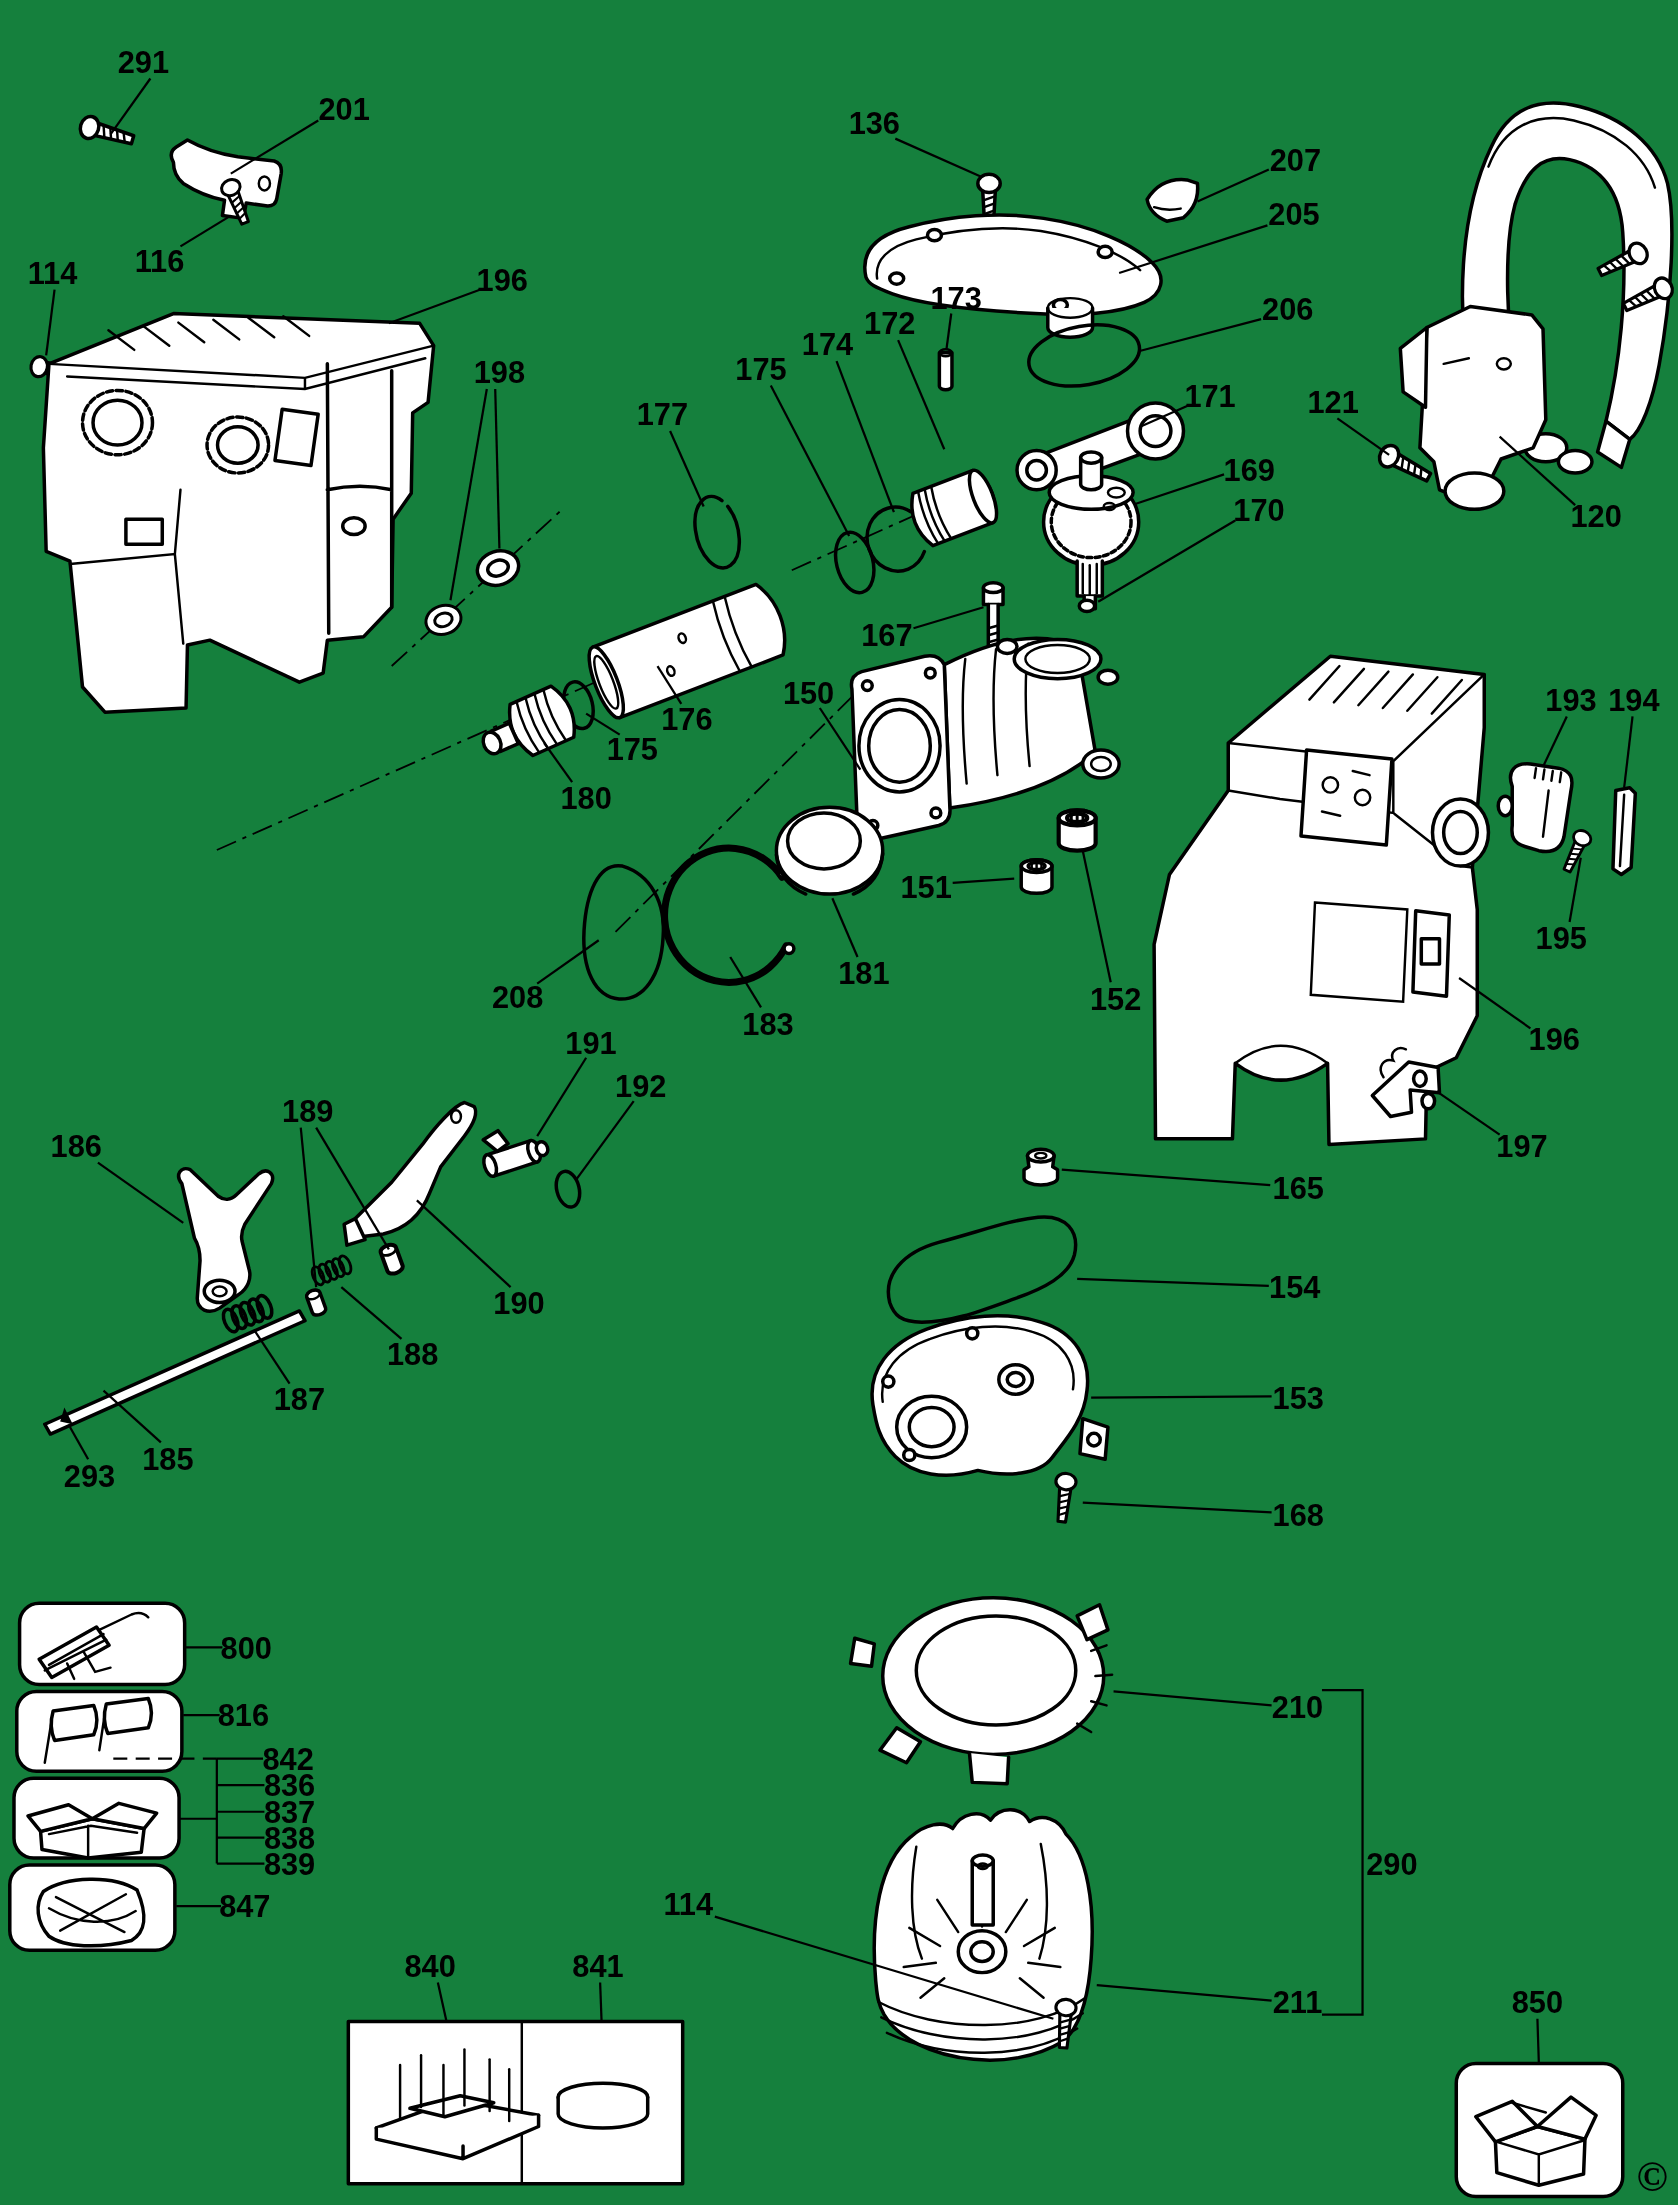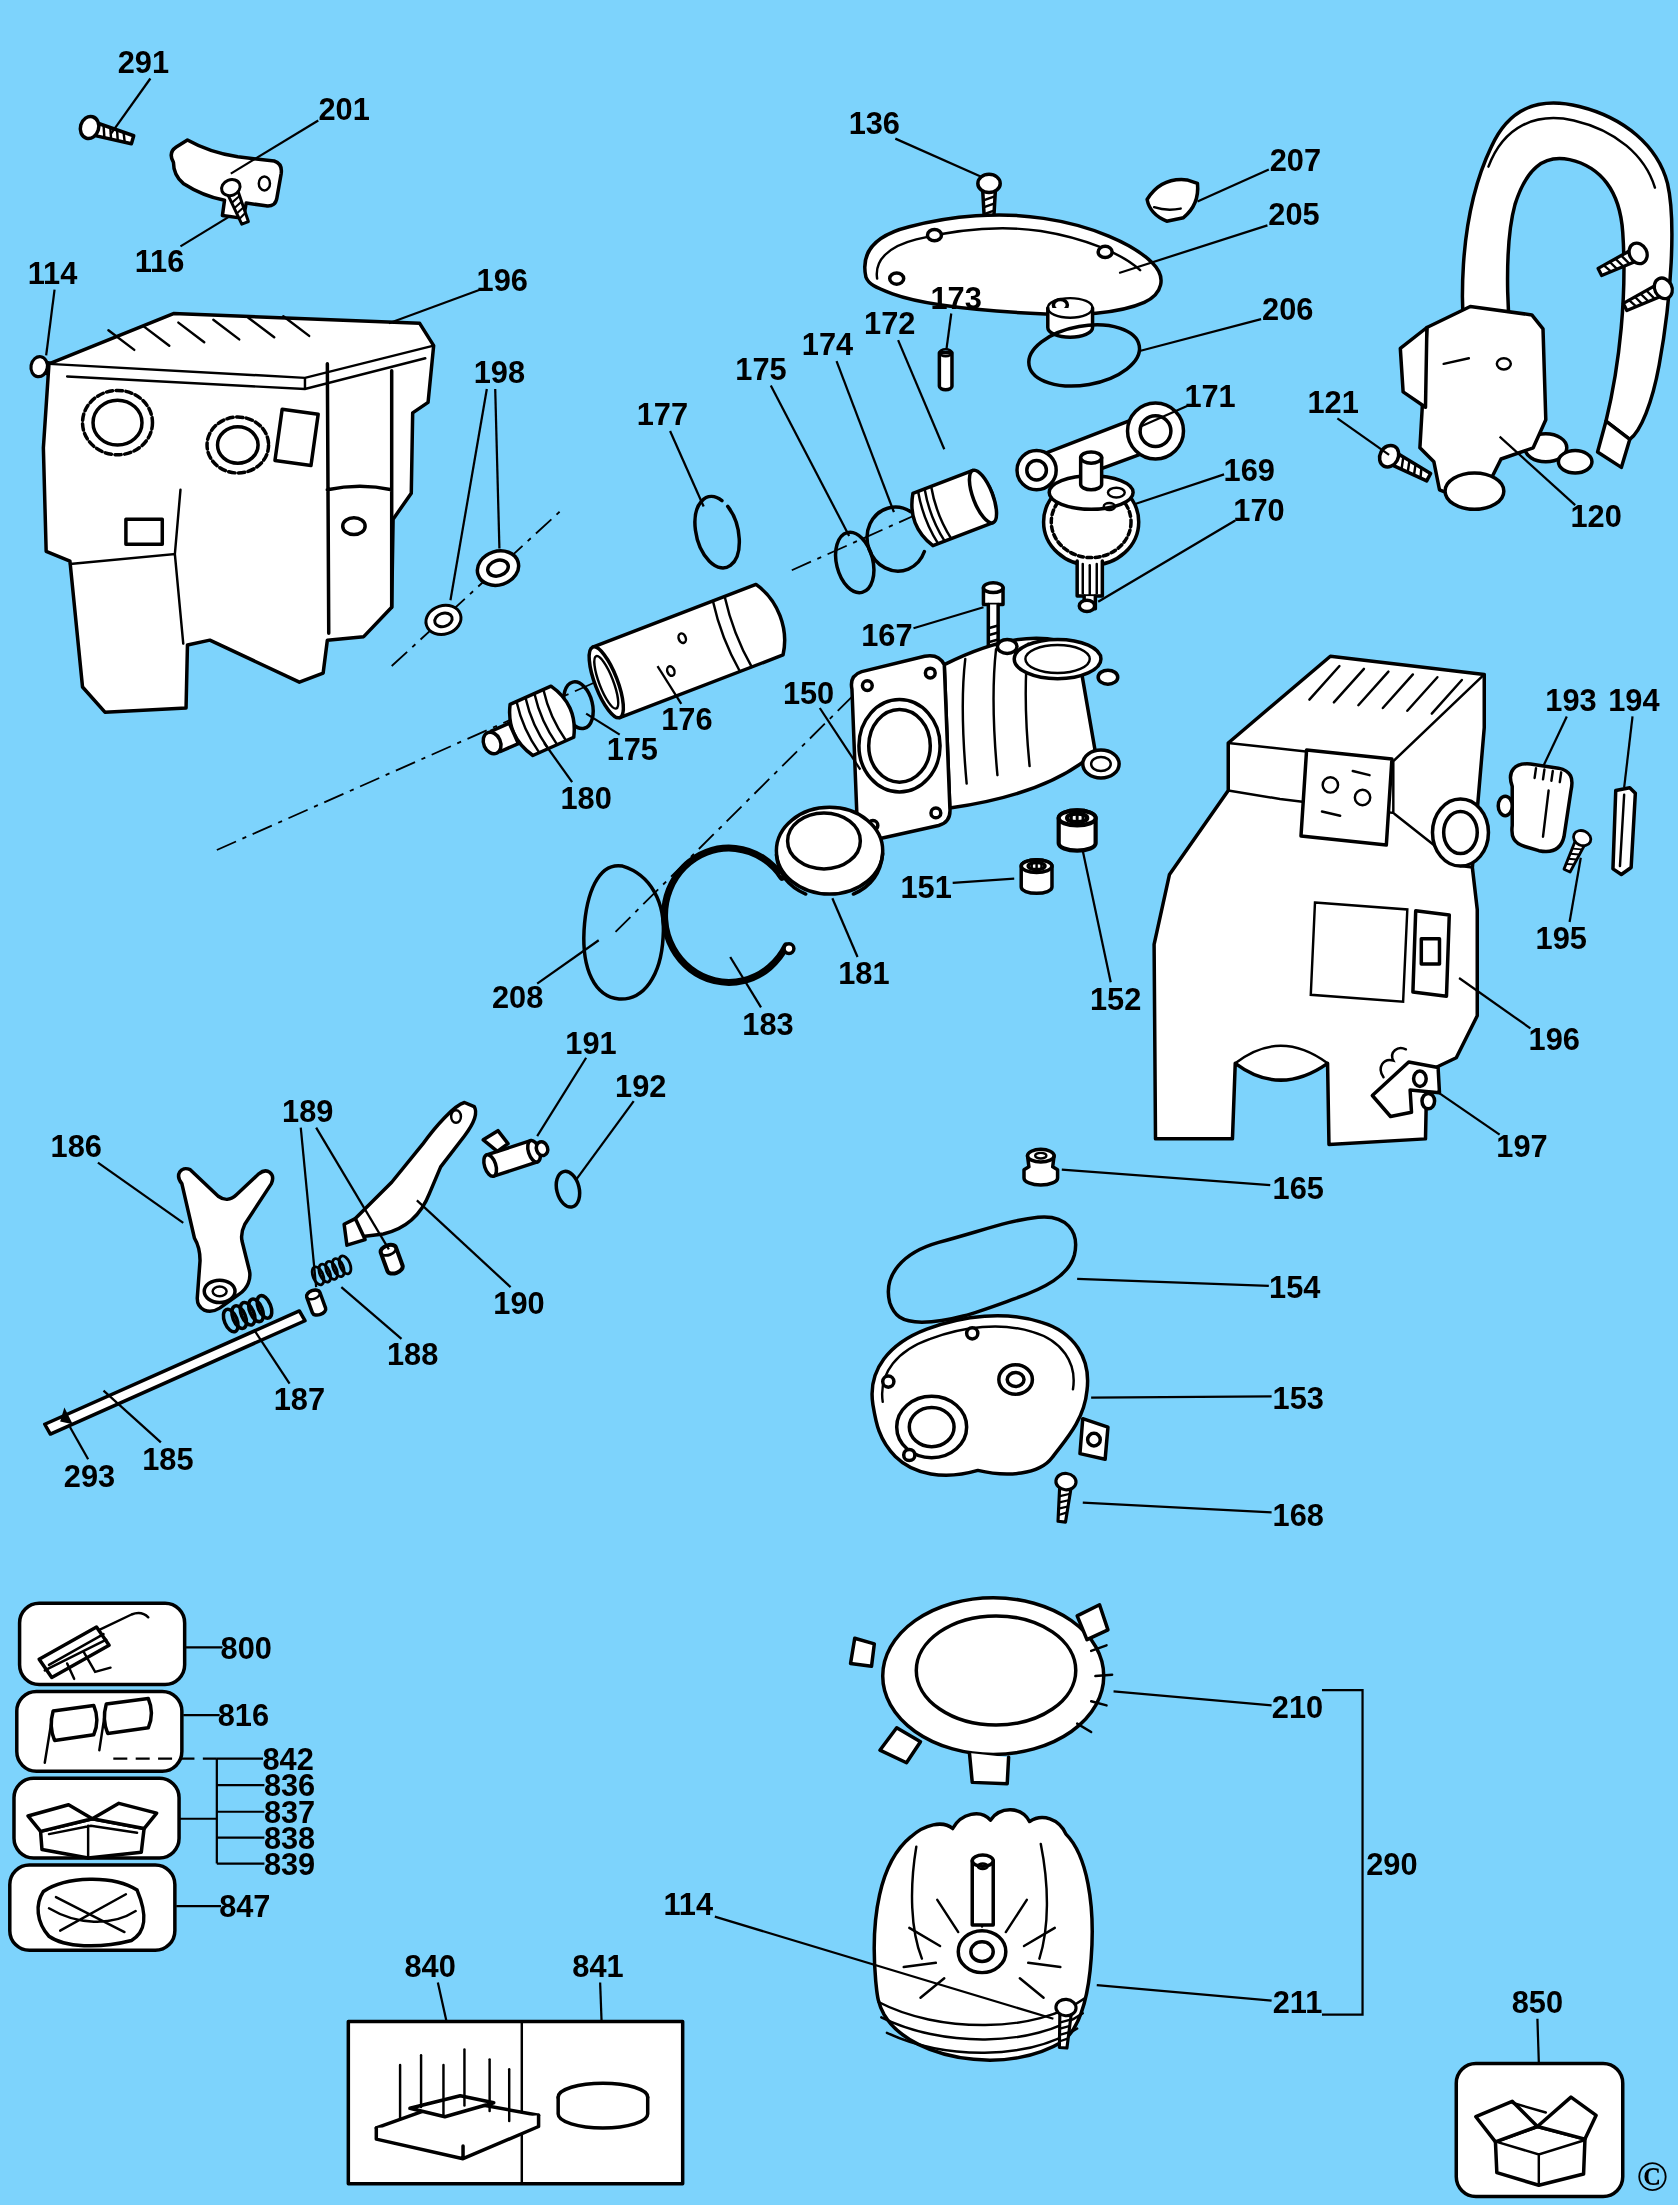--- a/index.html
+++ b/index.html
@@ -1,16 +1,16 @@
 <!DOCTYPE html>
 <html style="font-size:11.2px"><head>
 <meta charset="utf-8">
 <style>
   html,body{margin:0;padding:0;background:#ffffff;}
-  .stage{position:relative;width:1678px;height:2205px;background:#7dd3fc;overflow:hidden;}
+  .stage{position:relative;width:1678px;height:2205px;background:#15803d;overflow:hidden;}
   svg{display:block;width:1678px;height:2205px;}
   .pw{fill:#ffffff;stroke:#000000;stroke-width:5;stroke-linejoin:round;stroke-linecap:round;}
   .ln{fill:none;stroke:#000000;stroke-width:3.5;stroke-linecap:round;}
   .wire{fill:none;stroke:#000000;stroke-width:5;stroke-linecap:round;}
   .thick{fill:none;stroke:#000000;stroke-width:10;stroke-linecap:round;}
   .lead{fill:none;stroke:#000000;stroke-width:3.2;}
   .axis{fill:none;stroke:#000000;stroke-width:2.6;stroke-dasharray:30 10 6 10;}
   .dashed{stroke-dasharray:20 12;}
   .lbl{font-family:"Liberation Sans",sans-serif;font-weight:bold;font-size:44px;fill:#000000;}
   .cp{font-family:"Liberation Serif",serif;font-weight:bold;font-size:60px;fill:#000000;}

